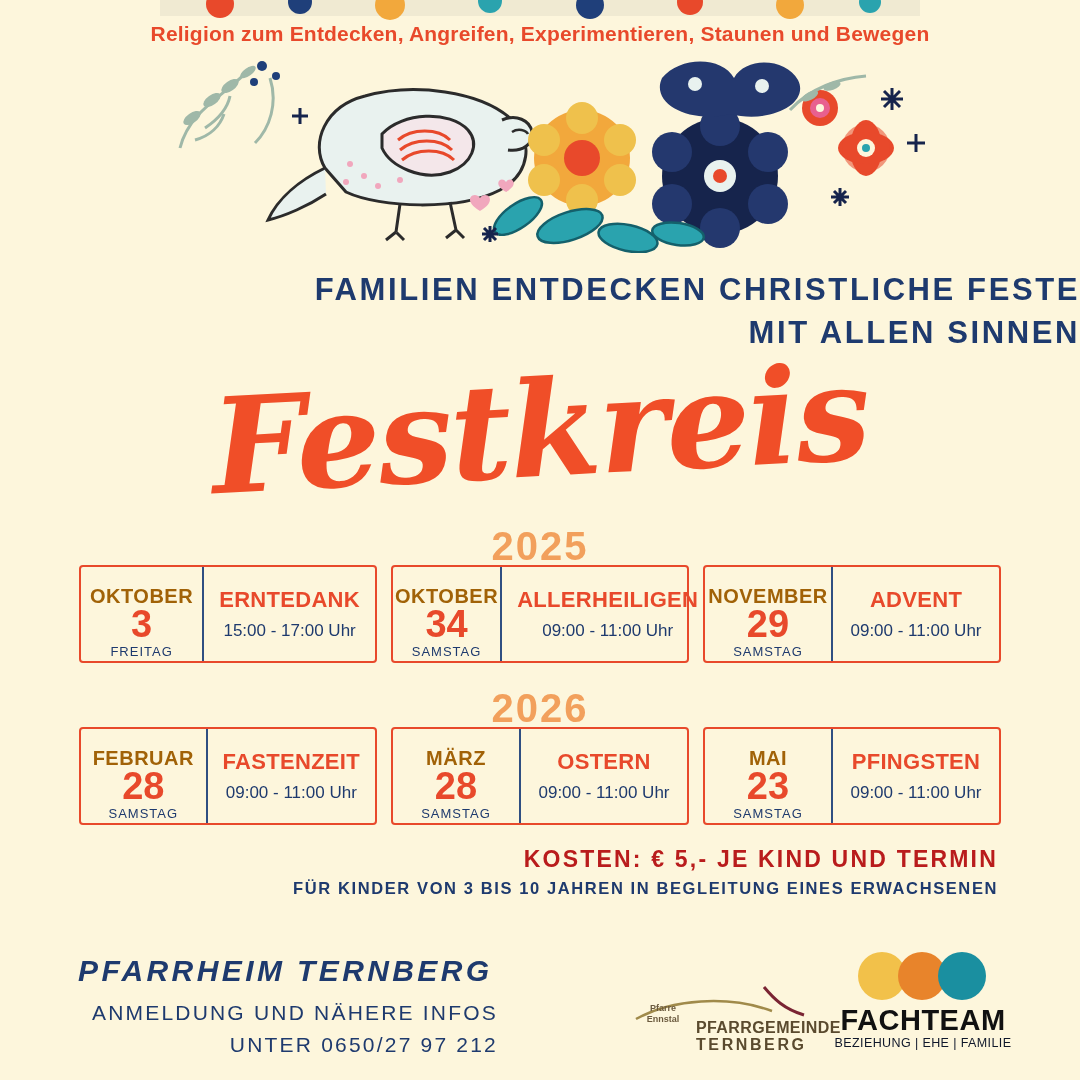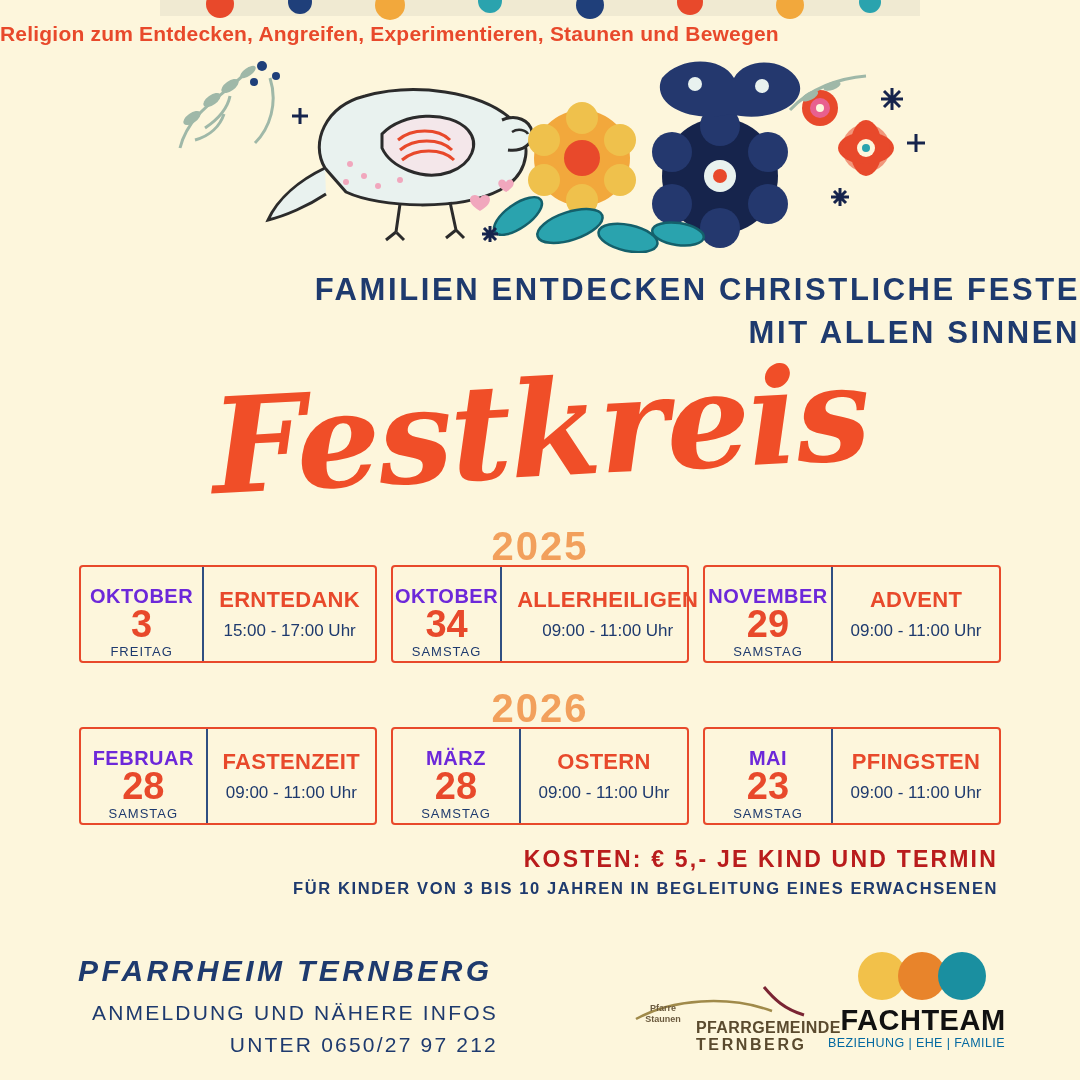--- a/index.html
+++ b/index.html
@@ -15,20 +15,21 @@
   .art-band {
     position: absolute; left: 0; top: 0; width: 1080px; height: 258px;
     overflow: hidden;
   }
   .art-strip-top {
     position: absolute; left: 160px; top: -4px; width: 760px; height: 26px;
     overflow: hidden;
   }
   .subtitle {
     position: absolute; left: 0; top: 22px; width: 1080px;
+    text-align: center;
     font-size: 21px; font-weight: bold; color: #e8492b;
     letter-spacing: 0.2px;
   }
   .flowers { position: absolute; left: 150px; top: 48px; width: 790px; height: 205px; }
 
   
   .headline {
     position: absolute; left: 0; top: 268px; width: 1080px;
     text-align: right;
     color: #1e3a6e; font-weight: bold;
@@ -64,21 +65,21 @@
     background: #fdf6dc;
     display: flex; align-items: stretch;
   }
   .card .left {
     width: 128px;
     display: flex; flex-direction: column; align-items: center; justify-content: center;
     border-right: 2px solid #2f4f82;
     padding: 6px 2px;
   }
   .card .month {
-    color: #6d28d9; font-weight: bold; font-size: 20px; letter-spacing: 0.5px;
+    color: #a16207; font-weight: bold; font-size: 20px; letter-spacing: 0.5px;
     line-height: 22px;
     margin-top: 15px;
   }
   .card .day {
     color: #e8492b; font-weight: bold; font-size: 38px; line-height: 38px;
     margin-top: -2px;
   }
   .card .weekday {
     color: #1e3a6e; font-size: 13px; letter-spacing: 1px; margin-top: 1px;
   }
@@ -135,22 +136,22 @@
     color: #5a4a2e; font-size: 16px; font-weight: bold; letter-spacing: 2.6px;
   }
 
   .logo-fachteam { position: absolute; left: 828px; top: 952px; width: 190px; height: 100px; }
   .dots { position: absolute; left: 30px; top: 0; }
   .fachteam-word {
     position: absolute; left: 0; top: 52px; width: 190px; text-align: center;
     color: #111; font-size: 29px; font-weight: bold; letter-spacing: 0.5px;
   }
   .fachteam-sub {
-    position: absolute; left: 0; top: 84px; width: 190px; 
-    color: #0369a1; font-size: 12.5px; letter-spacing: 0.4px;
+    position: absolute; left: 0; top: 84px; width: 190px; text-align: center;
+    color: #0f172a; font-size: 12.5px; letter-spacing: 0.4px;
   }
 </style>
 </head>
 <body>
 
 <div class="poster">
 
   <div class="art-band">
 
     <div class="art-strip-top">
@@ -393,21 +394,21 @@
     <div>UNTER 0650/27 97 212</div>
   </div>
 
   <div class="logo-pfarre">
     <svg class="swoosh" width="192" height="40" viewBox="0 0 192 40">
       <path d="M4 34 C 40 14, 96 10, 140 26" stroke="#a08a4a" stroke-width="2.5" fill="none"></path>
       <path d="M132 2 C 142 14, 152 24, 172 30" stroke="#7a2433" stroke-width="3" fill="none"></path>
     </svg>
     <div class="tiny">
       <span>Pfarre</span><br>
-      <span>Staunen</span>
+      <span>Ennstal</span>
     </div>
     <div class="name1">PFARRGEMEINDE</div>
     <div class="name2">TERNBERG</div>
   </div>
 
   <div class="logo-fachteam">
     <svg class="dots" width="130" height="48" viewBox="0 0 130 48">
       <circle cx="24" cy="24" r="24" fill="#f2c14a"></circle>
       <circle cx="64" cy="24" r="24" fill="#e8842b"></circle>
       <circle cx="104" cy="24" r="24" fill="#1a8fa0"></circle>

